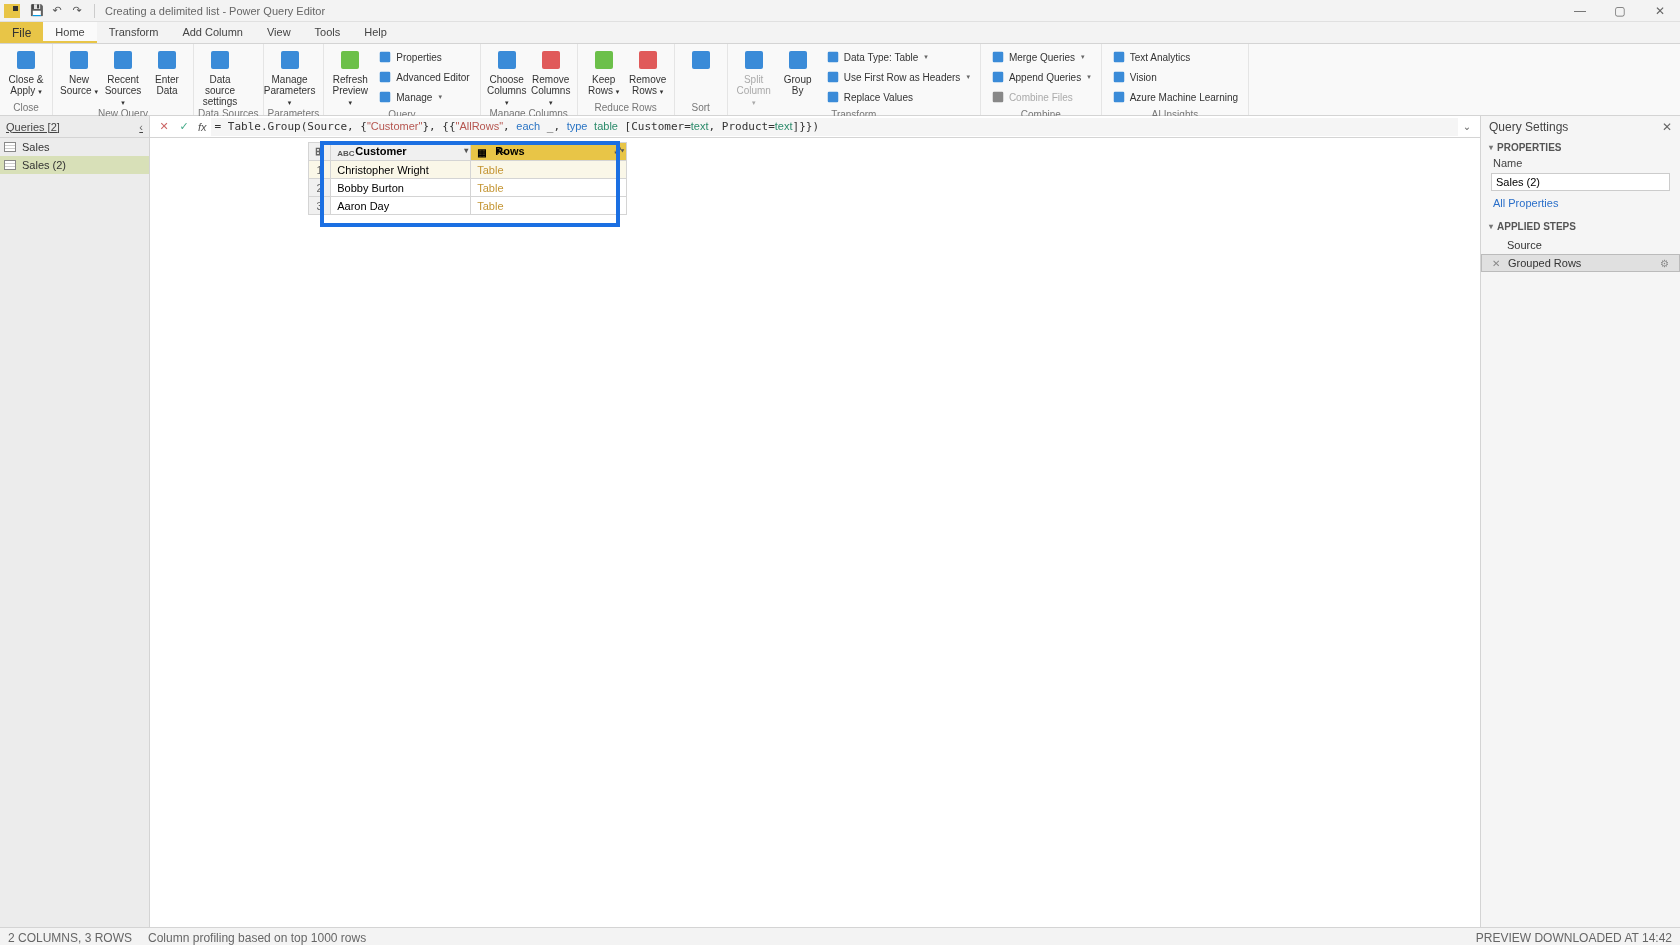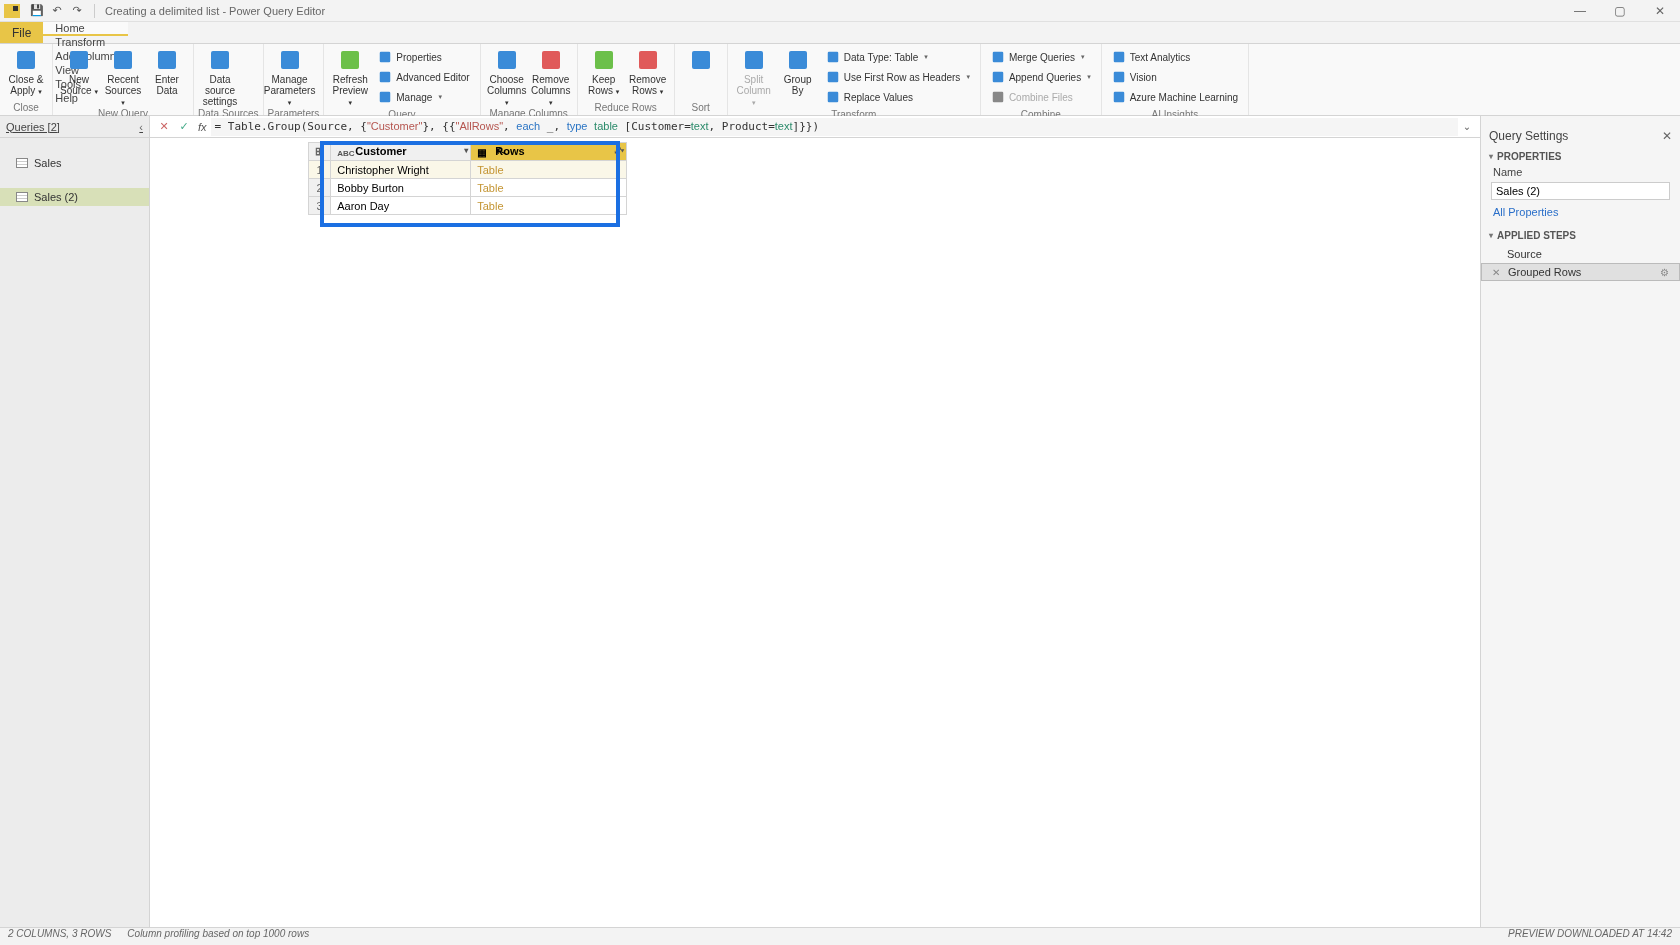--- a/index.html
+++ b/index.html
@@ -35,21 +35,21 @@
 .dd::after { content: '▾'; font-size: 7px; color: #666; margin-left: 2px; }
 .ribbon .dimmed { color: #aaa; }
 
 
 .workspace { display: flex; height: calc(100vh - 22px - 22px - 72px - 18px); }
 
 
 .queries-pane { width: 150px; background: #ececec; border-right: 1px solid #d4d4d4; display: flex; flex-direction: column; }
 .queries-header { display: flex; align-items: center; justify-content: space-between; padding: 4px 6px; font-size: 11px; color: #444; border-bottom: 1px solid #d4d4d4; height: 22px; text-decoration: underline; }
 .queries-collapse { cursor: pointer; color: #666; font-size: 11px; }
-.query-item { display: flex; align-items: center; gap: 6px; padding: 3px 16px; font-size: 11px; color: #333; cursor: pointer; margin-top: 16px; }
+.query-item { display: flex; align-items: center; gap: 6px; padding: 3px 4px; font-size: 11px; color: #333; cursor: pointer; }
 .query-item.selected { background: #d8e0b8; }
 .query-icon { width: 12px; height: 10px; border: 1px solid #888; background: repeating-linear-gradient(#fff, #fff 2px, #ccc 2px, #ccc 3px); }
 
 
 .formula-row { height: 22px; display: flex; align-items: center; border-bottom: 1px solid #d4d4d4; background: #fff; padding: 0 4px; }
 .fbtn { width: 20px; height: 18px; display: flex; align-items: center; justify-content: center; color: #888; font-size: 11px; cursor: pointer; }
 .fx { font-style: italic; font-size: 11px; color: #555; margin: 0 4px; }
 .formula-input { flex: 1; border: none; outline: none; font-family: Consolas, monospace; font-size: 11px; color: #333; background: #f5f5f5; padding: 2px 4px; height: 18px; }
 .formula-expand { width: 18px; text-align: center; color: #666; cursor: pointer; font-size: 10px; }
 
@@ -63,35 +63,35 @@
 .col-header { background: #f0f0f0 !important; position: relative; }
 .col-header.selected { background: #e8c547 !important; }
 .col-type-icon { display: inline-block; width: 12px; height: 12px; vertical-align: middle; margin-right: 3px; }
 .col-dd { position: absolute; right: 2px; top: 3px; font-size: 8px; color: #555; }
 .table-link { color: #c49533; }
 .row-sel td { background: #faf7e8 !important; }
 .cursor-arrow { position: absolute; left: 345px; top: 4px; z-index: 10; font-size: 16px; color: #000; transform: rotate(-20deg); }
 
 
 .settings-pane { width: 200px; background: #f5f5f5; border-left: 1px solid #d4d4d4; display: flex; flex-direction: column; padding: 0; }
-.settings-header { display: flex; align-items: center; justify-content: space-between; padding: 4px 8px; font-size: 12px; color: #444; height: 22px; margin-top: 9px; }
+.settings-header { display: flex; align-items: center; justify-content: space-between; padding: 4px 8px; font-size: 12px; color: #444; height: 22px; }
 .settings-close { cursor: pointer; color: #666; font-size: 12px; }
 .section-header { font-size: 10px; font-weight: bold; color: #555; padding: 4px 8px 2px; display: flex; align-items: center; gap: 4px; }
 .section-collapse { font-size: 8px; color: #777; }
 .prop-label { font-size: 11px; color: #444; padding: 2px 12px; }
 .prop-input { margin: 2px 10px; width: calc(100% - 20px); border: 1px solid #ccc; padding: 2px 4px; font-size: 11px; background: #fff; }
 .all-props { color: #2a6fc9; font-size: 11px; padding: 4px 12px 8px; cursor: pointer; }
 .steps-list { padding: 2px 0; }
 .step-item { display: flex; align-items: center; gap: 4px; padding: 2px 10px; font-size: 11px; color: #333; cursor: pointer; height: 18px; }
 .step-item.selected { background: #e0e0e0; border: 1px solid #bbb; }
 .step-gear { color: #888; font-size: 10px; margin-left: auto; }
 .step-x { color: #888; font-size: 10px; width: 12px; }
 
 
-.status-bar { height: 18px; background: #f3f3f3; border-top: 1px solid #d4d4d4; display: flex; align-items: flex-start; padding: 0 8px; font-size: 10px; color: #666; font-style: italic; }
+.status-bar { height: 18px; background: #f3f3f3; border-top: 1px solid #d4d4d4; display: flex; align-items: flex-end; padding: 0 8px; font-size: 12px; color: #666; }
 .status-right { margin-left: auto; }
 
 
 .ico-box { width: 100%; height: 100%; }
 .c1 { fill: #3a8bd8; } .c2 { fill: #6cc04a; } .c3 { fill: #e05a5a; } .cg { fill: #888; }
 
 .formula-input .tk-str { color: #b5554f; }
 .formula-input .tk-kw { color: #2a74c4; text-align: center; }
 .formula-input .tk-ty { color: #2a8a6a; }
 </style>
@@ -109,21 +109,21 @@
   <div class="title-text">Creating a delimited list - Power Query Editor</div>
   <div class="win-controls">
     <div class="win-btn">—</div>
     <div class="win-btn">▢</div>
     <div class="win-btn win-close">✕</div>
   </div>
 </div>
 
 <div class="menu-bar">
   <div class="menu-file">File</div>
-  <div id="menu-tabs" style="display: flex; flex-direction: column;">
+  <div id="menu-tabs" style="display: flex;">
       <div class="menu-tab active">Home</div>
       <div class="menu-tab">Transform</div>
       <div class="menu-tab">Add Column</div>
       <div class="menu-tab">View</div>
       <div class="menu-tab">Tools</div>
       <div class="menu-tab">Help</div>
     </div>
 </div>
 
 <div class="ribbon" id="ribbon">

